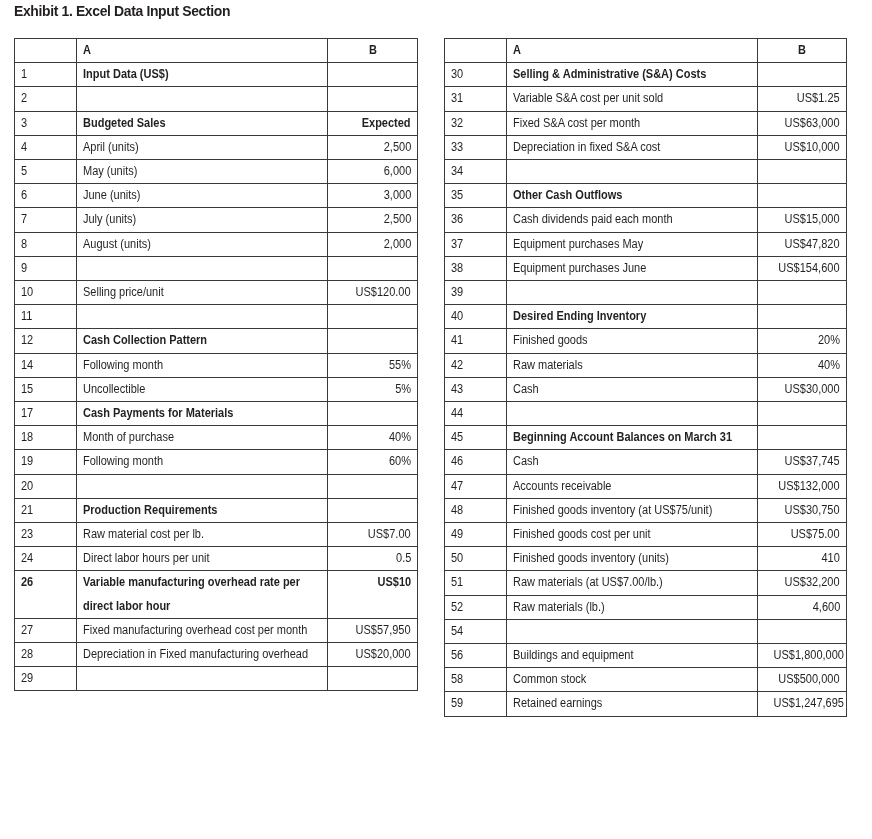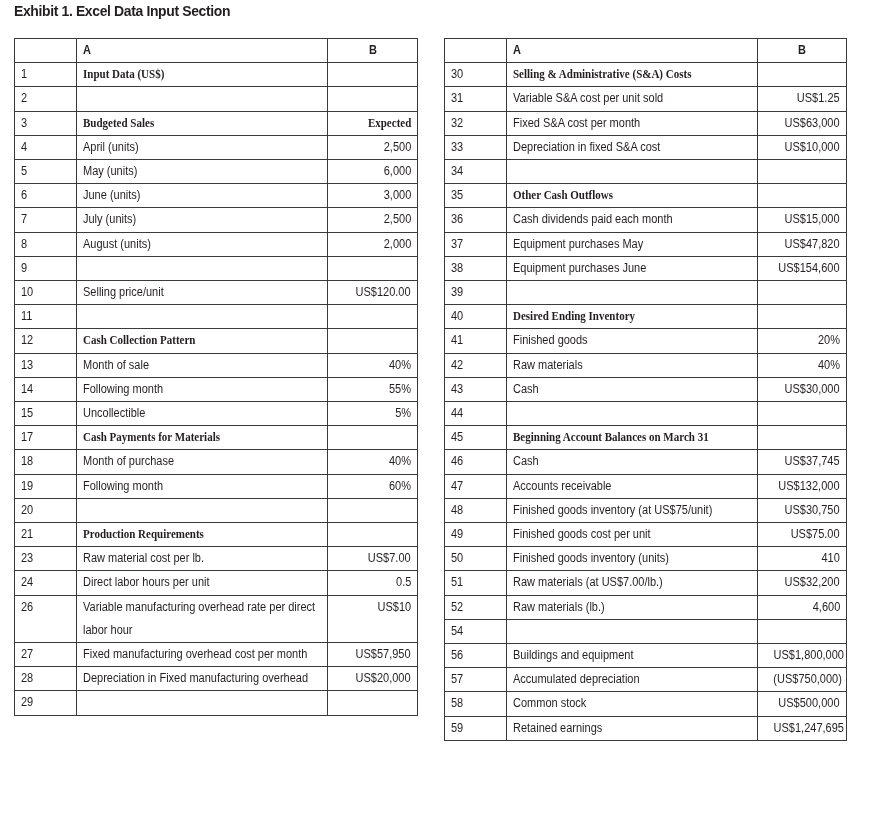--- a/index.html
+++ b/index.html
@@ -9,24 +9,24 @@
            letter-spacing: -0.4px; transform: scaleX(0.9); transform-origin: left top; white-space: nowrap; }
   table.sheet { position: absolute; top: 38px; border-collapse: collapse; table-layout: fixed;
                 font-size: 12.5px; }
   table.sheet td { border: 1.2px solid #3a3a3a; padding: 0 6px; height: 23.2px; line-height: 23.2px;
                    white-space: nowrap; overflow: hidden; }
   table.sheet td.rn { color: #231f20; }
   table.sheet td.a { }
   table.sheet td.b { text-align: right; }
   table.sheet tr.hdr td { font-weight: bold; }
   table.sheet tr.hdr td.b { text-align: center; }
-  .bold { font-weight: bold; font-family: Liberation Serif, serif; }
+  .bold { font-weight: bold; }
   .cond { display: inline-block; transform: scaleX(0.88); transform-origin: left center; }
   td.b .cond { transform-origin: right center; }
-  tr.tall td { height: 46.4px; line-height: 23.2px; vertical-align: top; white-space: normal; }
+  tr.tall td { height: 46.4px; line-height: 23.2px; vertical-align: top; white-space: normal; font-weight: bold; }
   #left { left: 14px; width: 403px; }
   #right { left: 444px; width: 402px; }
 </style>
 </head>
 <body>
 
 <div class="title">Exhibit 1. Excel Data Input Section</div>
 
 <table class="sheet" id="left">
   <colgroup>
@@ -94,25 +94,20 @@
         <td class="rn"><span class="cond">11</span></td>
         <td class="a"><span class="cond"></span></td>
         <td class="b"><span class="cond"></span></td>
       </tr>
       <tr>
         <td class="rn"><span class="cond">12</span></td>
         <td class="a bold"><span class="cond">Cash Collection Pattern</span></td>
         <td class="b"><span class="cond"></span></td>
       </tr>
       <tr>
-        <td class="rn"><span class="cond">13</span></td>
-        <td class="a"><span class="cond">Month of sale</span></td>
-        <td class="b"><span class="cond">40%</span></td>
-      </tr>
-      <tr>
         <td class="rn"><span class="cond">14</span></td>
         <td class="a"><span class="cond">Following month</span></td>
         <td class="b"><span class="cond">55%</span></td>
       </tr>
       <tr>
         <td class="rn"><span class="cond">15</span></td>
         <td class="a"><span class="cond">Uncollectible</span></td>
         <td class="b"><span class="cond">5%</span></td>
       </tr>
       <tr>
@@ -304,25 +299,20 @@
         <td class="rn"><span class="cond">54</span></td>
         <td class="a"><span class="cond"></span></td>
         <td class="b"><span class="cond"></span></td>
       </tr>
       <tr>
         <td class="rn"><span class="cond">56</span></td>
         <td class="a"><span class="cond">Buildings and equipment</span></td>
         <td class="b"><span class="cond">US$1,800,000</span></td>
       </tr>
       <tr>
-        <td class="rn"><span class="cond">57</span></td>
-        <td class="a"><span class="cond">Accumulated depreciation</span></td>
-        <td class="b"><span class="cond">(US$750,000)</span></td>
-      </tr>
-      <tr>
         <td class="rn"><span class="cond">58</span></td>
         <td class="a"><span class="cond">Common stock</span></td>
         <td class="b"><span class="cond">US$500,000</span></td>
       </tr>
       <tr>
         <td class="rn"><span class="cond">59</span></td>
         <td class="a"><span class="cond">Retained earnings</span></td>
         <td class="b"><span class="cond">US$1,247,695</span></td>
       </tr>
     </tbody>

